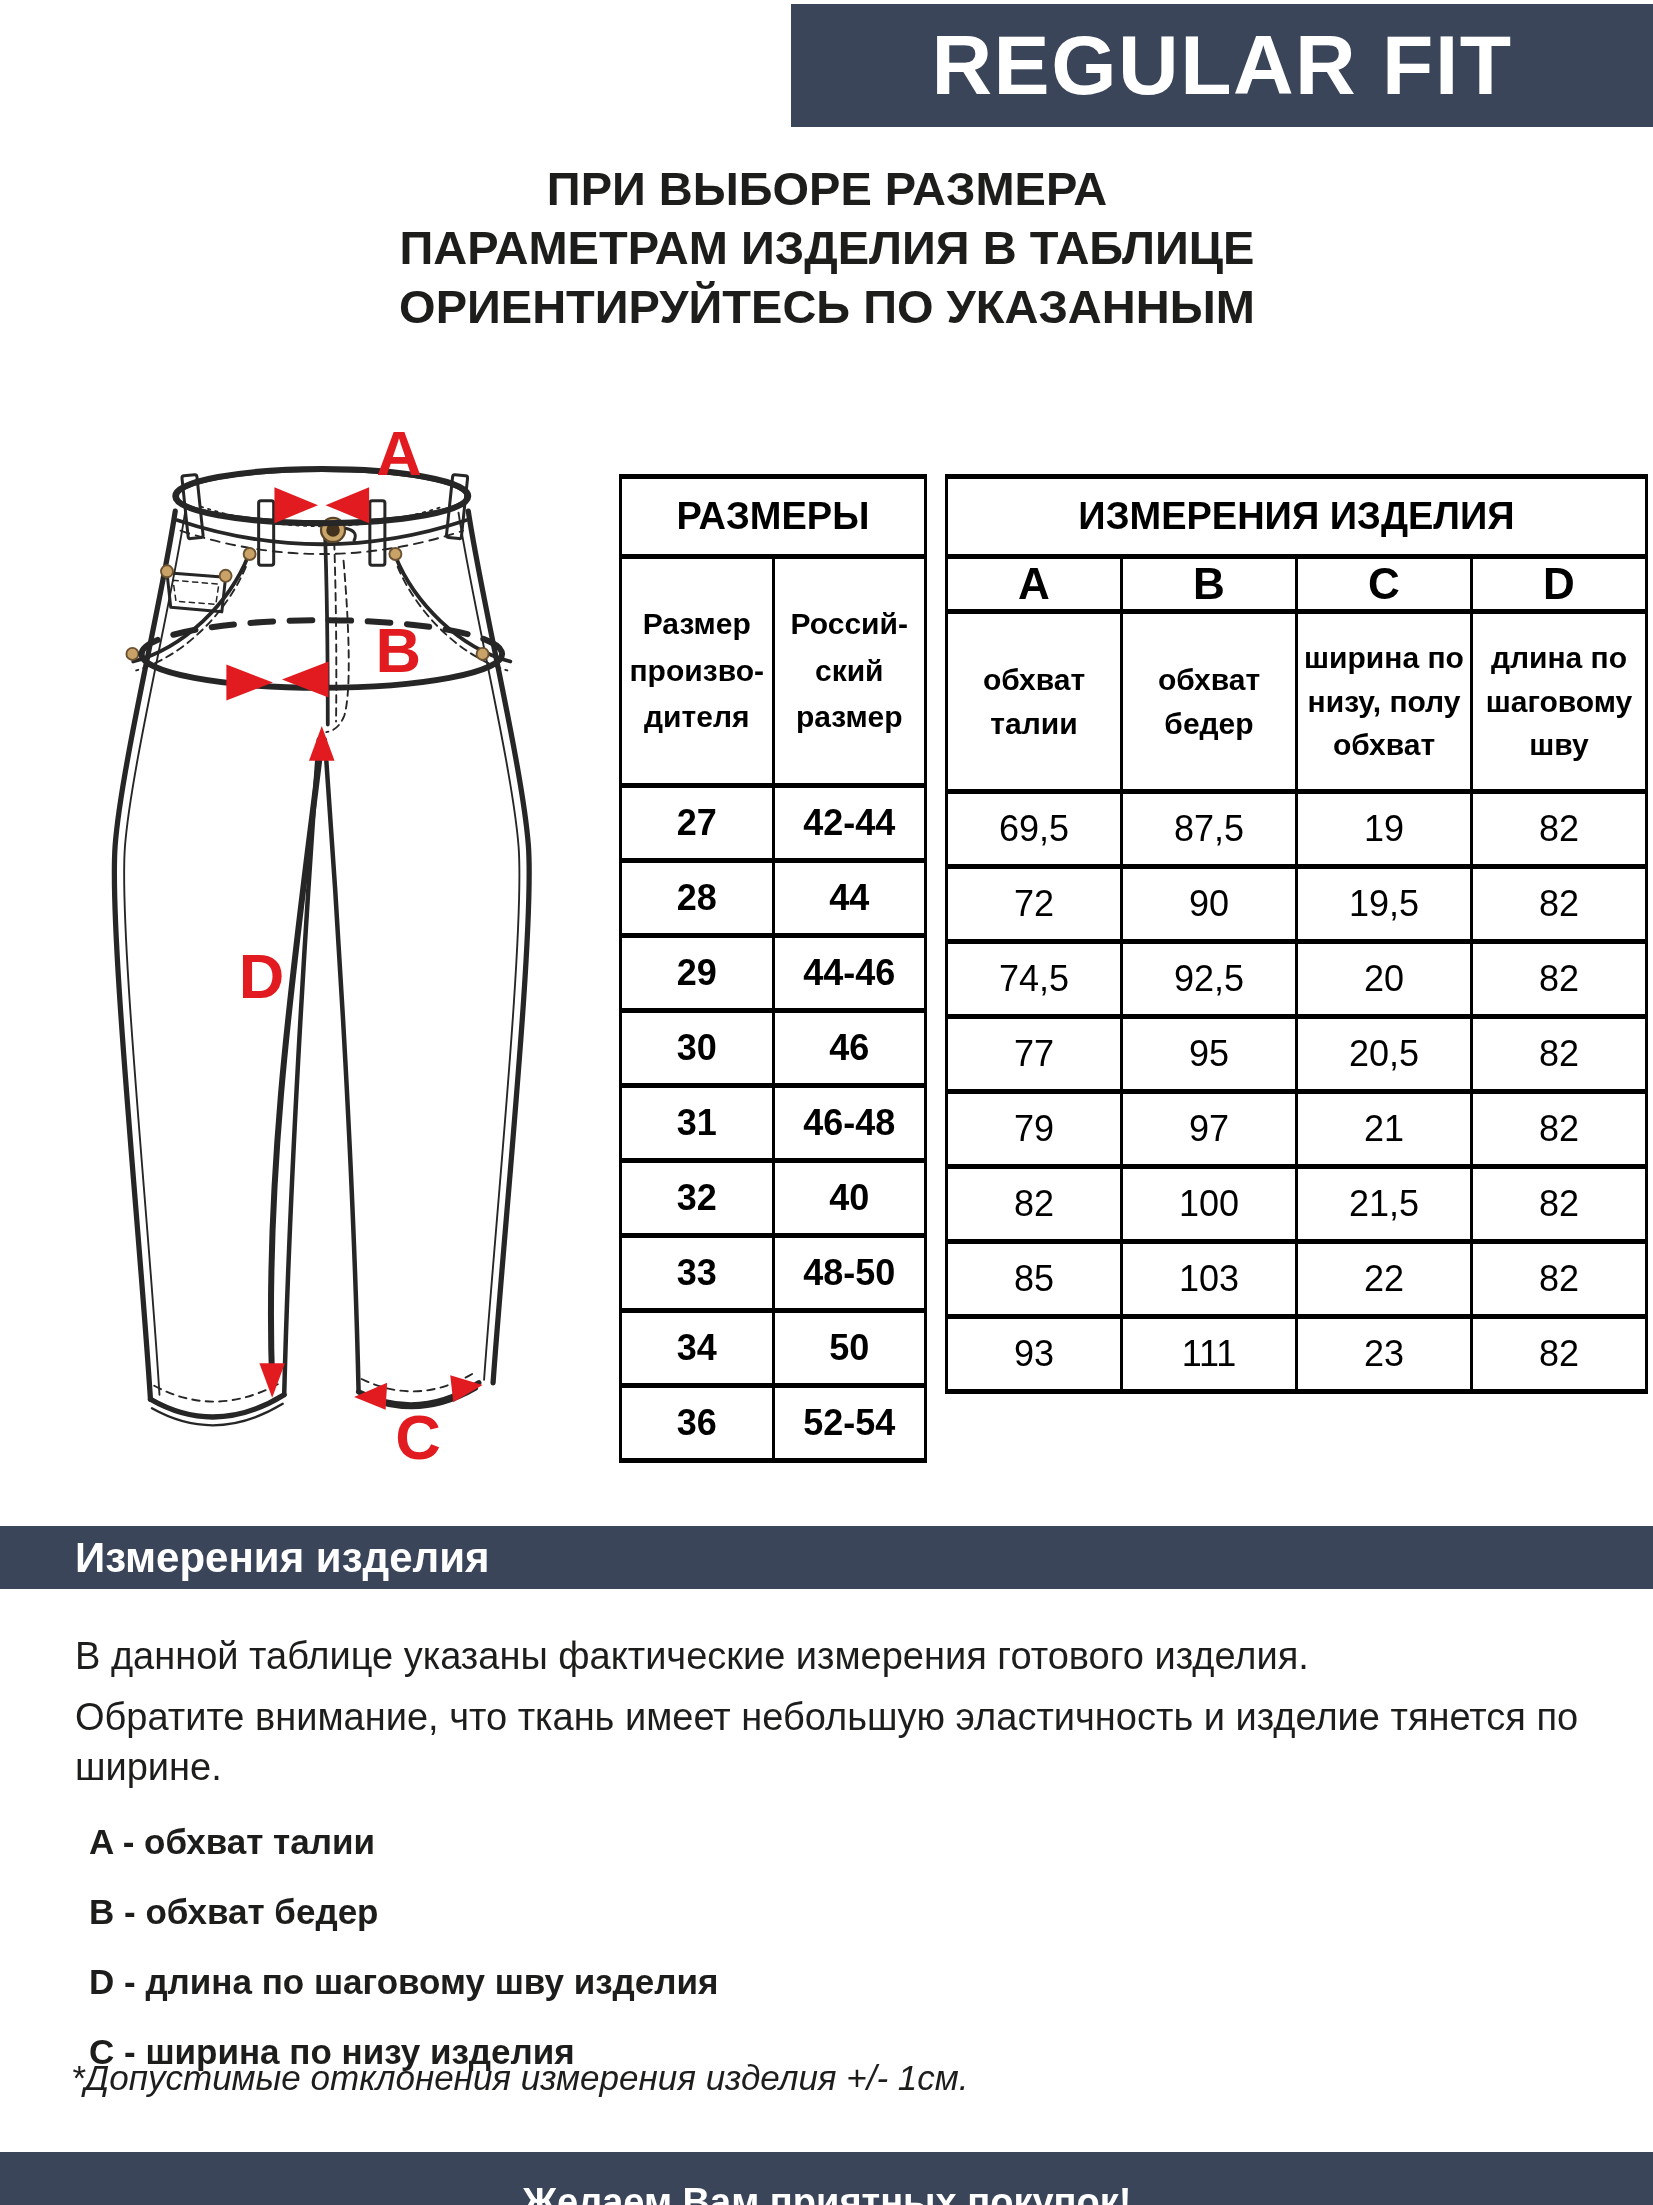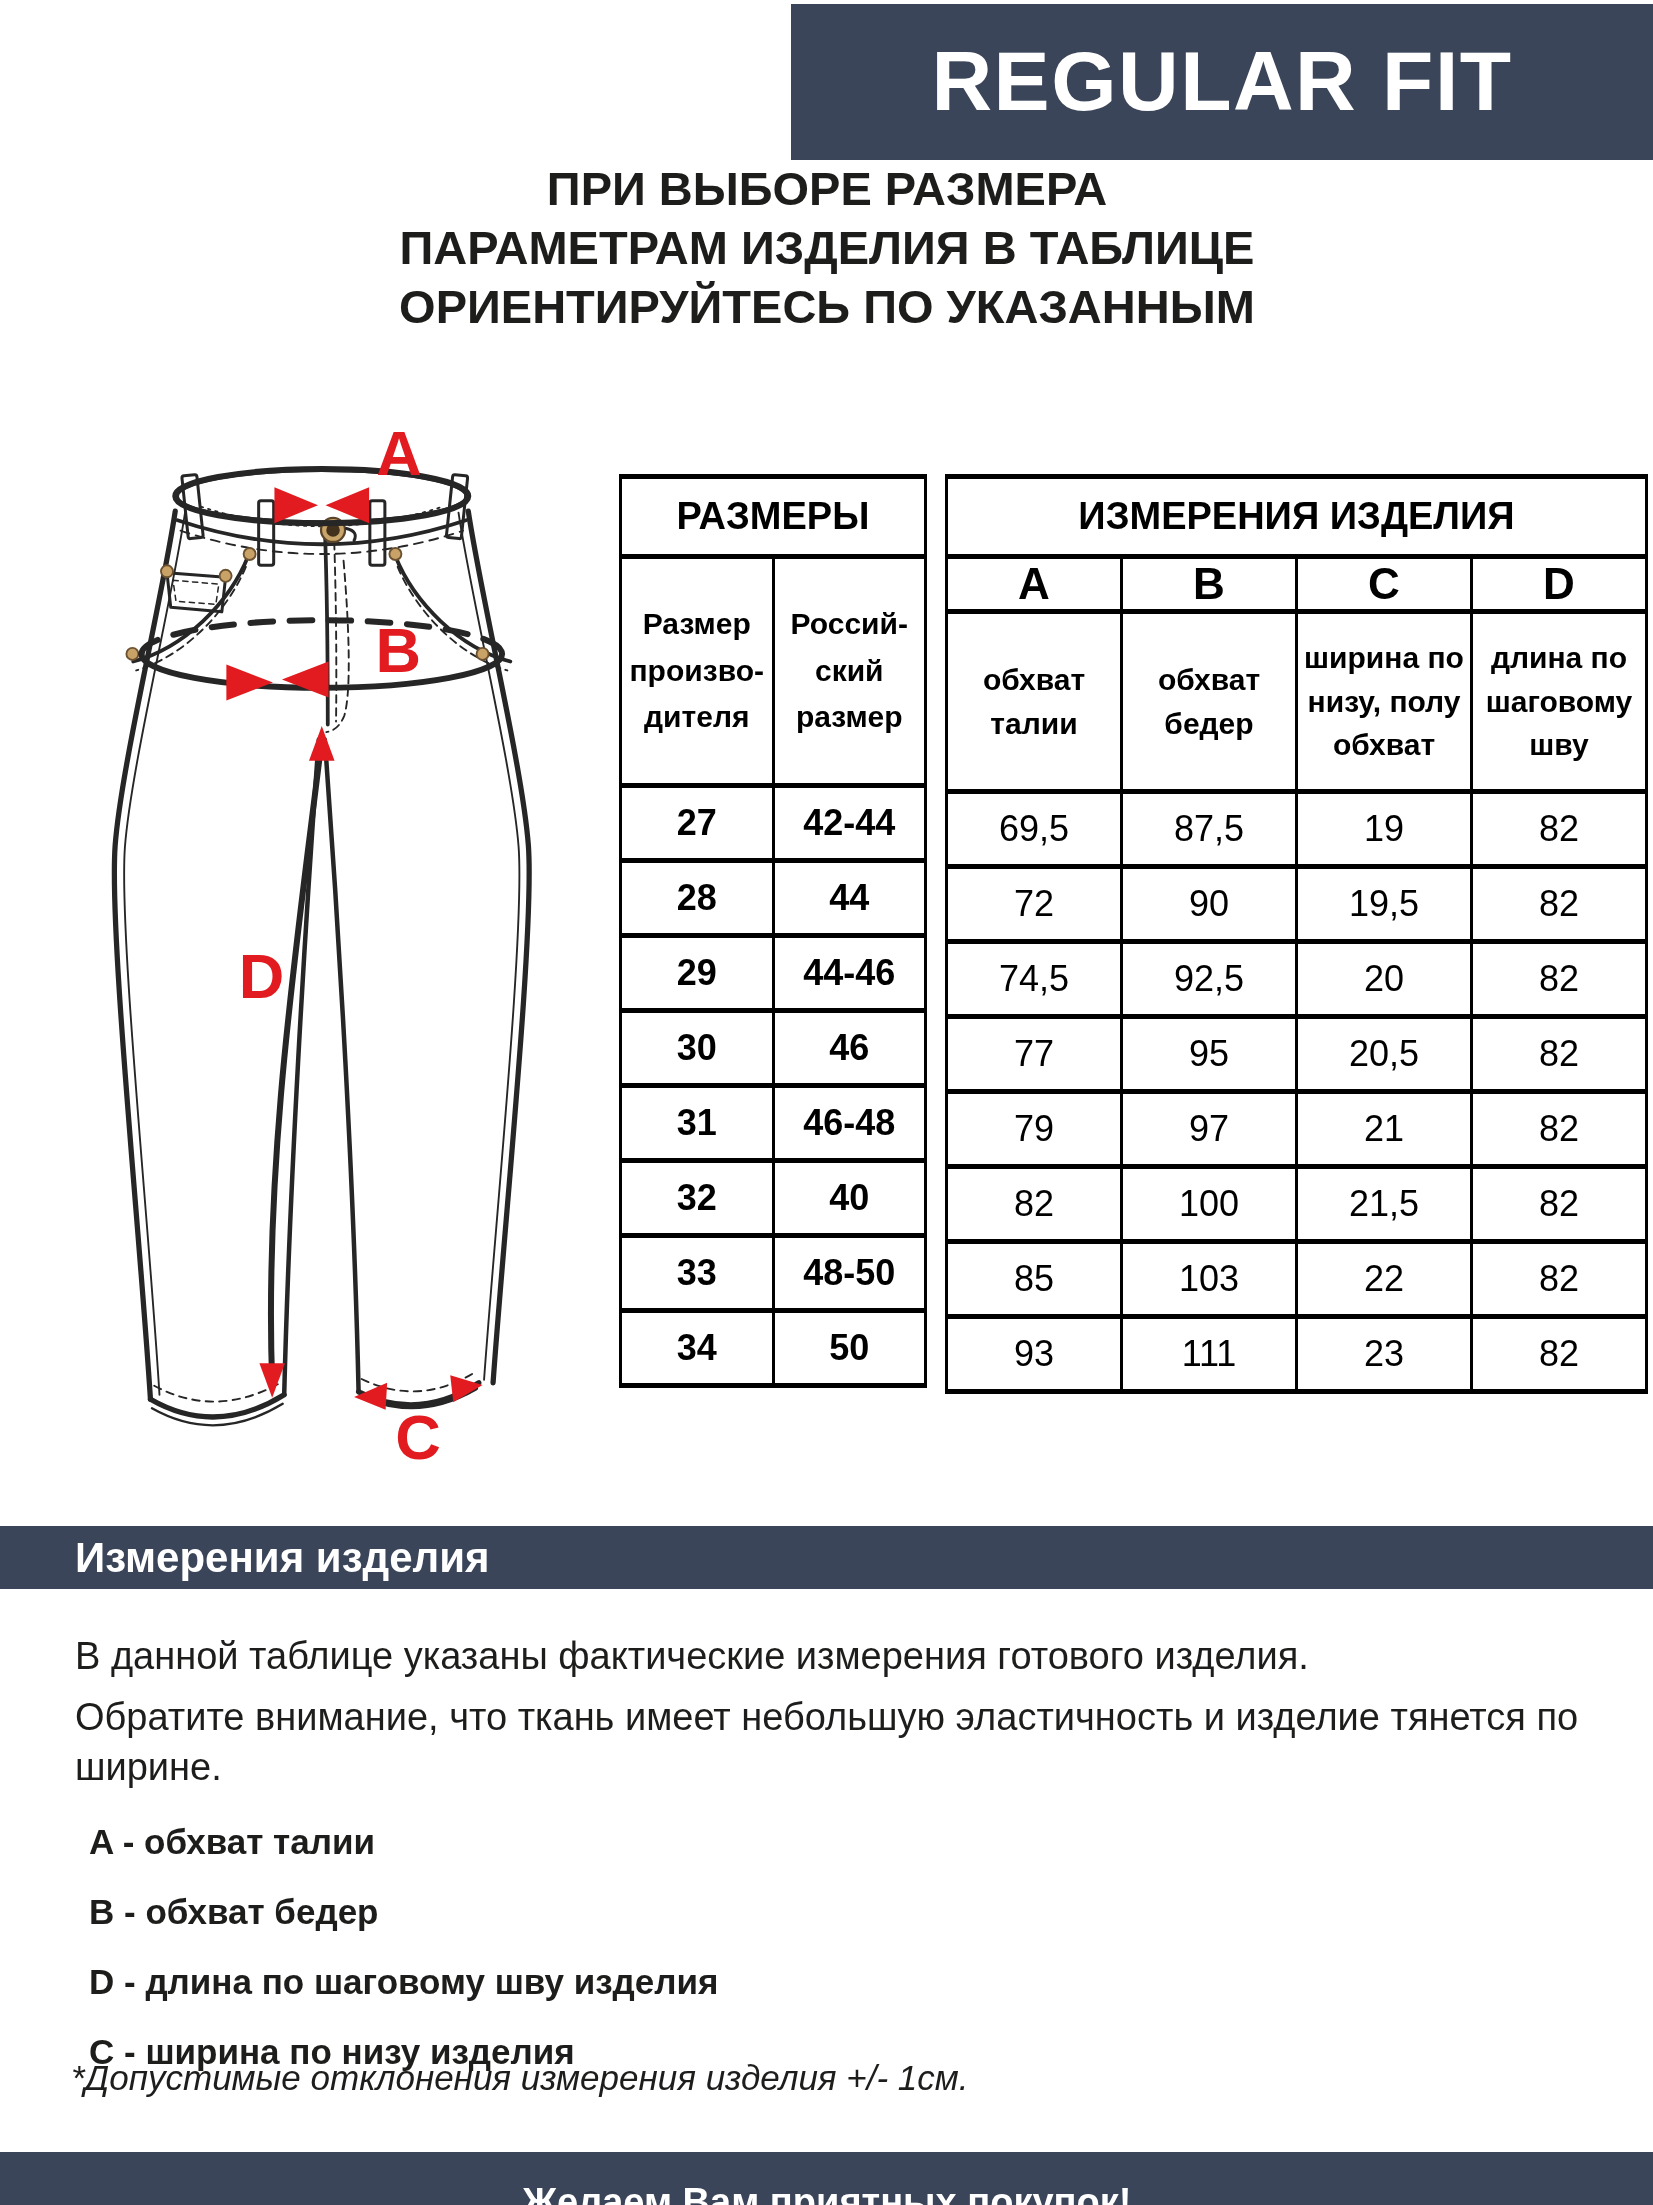--- a/index.html
+++ b/index.html
@@ -1,20 +1,20 @@
 <!DOCTYPE html>
 <html style="font-size:12px"><head>
 <meta charset="utf-8">
 <style>
   html,body{margin:0;padding:0;}
   body{width:1654px;height:2205px;background:#ffffff;font-family:"Liberation Sans",sans-serif;}
   .page{position:relative;width:1654px;height:2205px;background:#ffffff;overflow:hidden;}
 
   
-  .banner{position:absolute;left:791px;top:3.8px;width:862px;height:156px;background:#3b4559;
+  .banner{position:absolute;left:791px;top:3.8px;width:862px;height:123px;background:#3b4559;
           display:flex;align-items:center;justify-content:center;}
   .banner span{color:#ffffff;font-weight:bold;font-size:84px;letter-spacing:1.5px;white-space:nowrap;}
 
   
   .heading{position:absolute;left:0;top:159px;width:1654px;text-align:center;color:#1d1d1b;}
   .heading div{font-size:47px;font-weight:bold;line-height:1.26;}
 
   
   .jeans{position:absolute;left:49px;top:406px;}
 
@@ -193,20 +193,24 @@
           <td>32</td>
           <td>40</td>
         </tr>
       <tr class="data">
           <td>33</td>
           <td>48-50</td>
         </tr>
       <tr class="data">
           <td>34</td>
           <td>50</td>
+        </tr>
+      <tr class="data">
+          <td>36</td>
+          <td>52-54</td>
         </tr>
     </tbody>
   </table>
 
   <table class="tbl measure-table">
     <tbody>
       <tr class="h1">
           <td colspan="4">ИЗМЕРЕНИЯ ИЗДЕЛИЯ</td>
         </tr>
       <tr class="letters">

